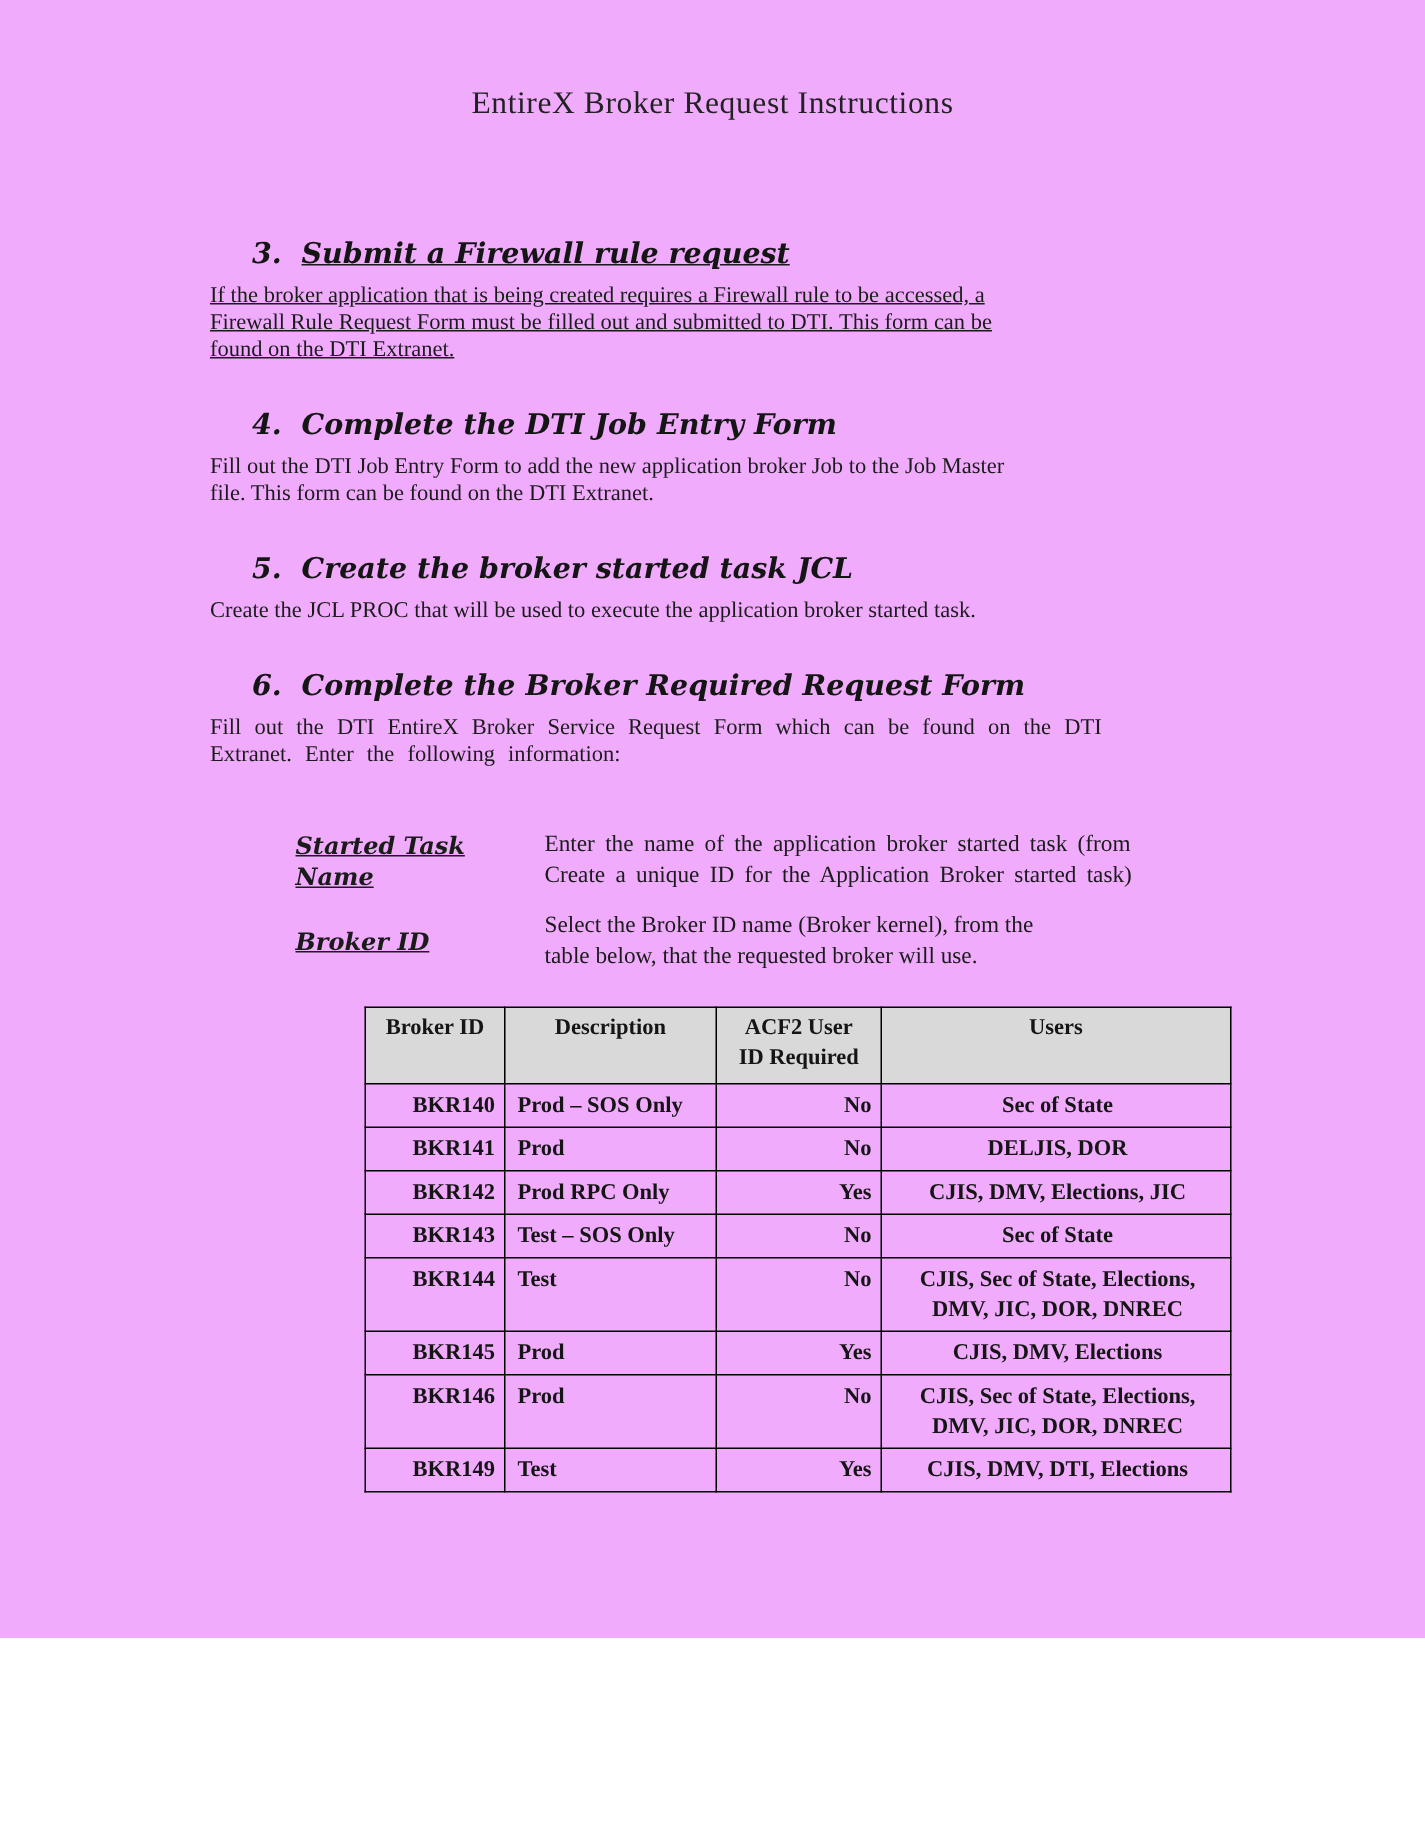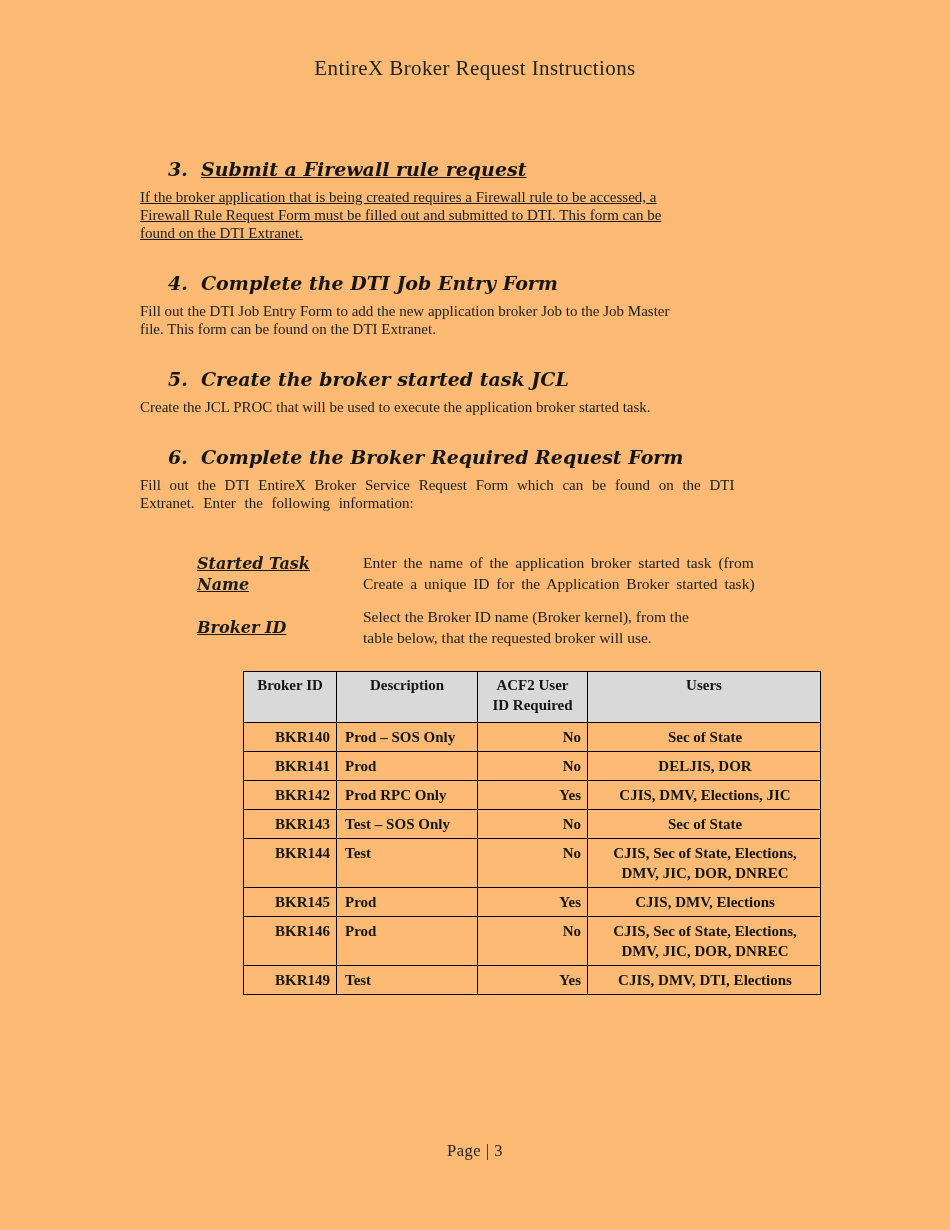--- a/index.html
+++ b/index.html
@@ -1,19 +1,19 @@
 <!DOCTYPE html>
 <html><head>
 <meta charset="utf-8">
 <style>
   html,body{margin:0;padding:0;background:#ffffff;}
   .page{
     position:relative;
-    width:950px;height:1230px;
-    background:#fdba74;
+    width:950px;height:1092px;
+    background:#f0abfc;
     color:#1b1b1b;
     font-family:"Liberation Serif",serif;
     overflow:hidden;
   }
   .title{
     padding-top:56px;
     text-align:center;
     font-size:21px;
     letter-spacing:0.4px;
     color:#222222;

